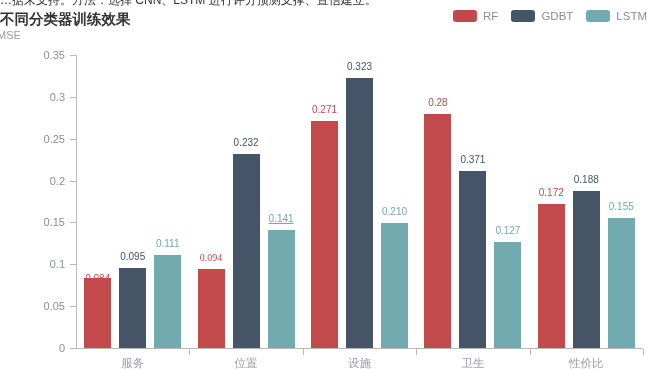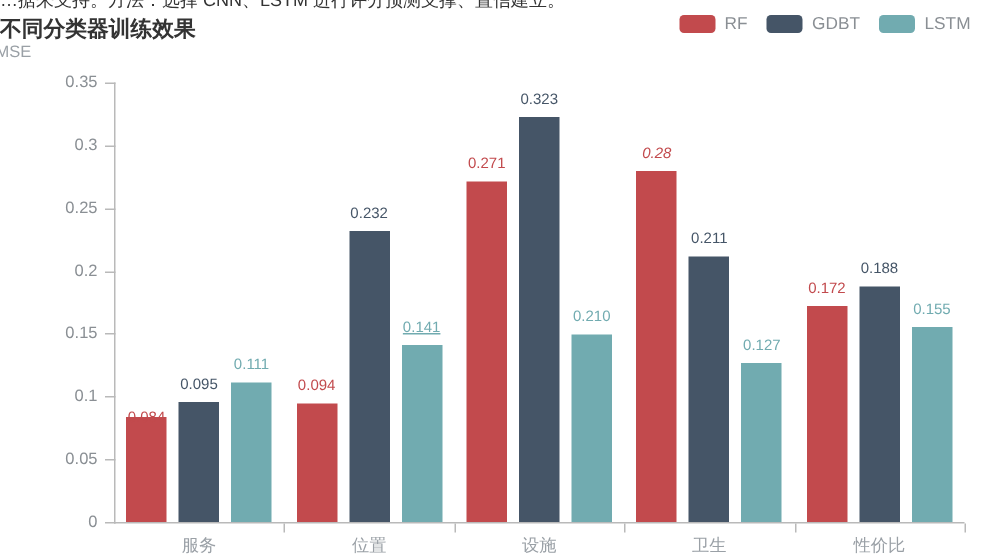--- a/index.html
+++ b/index.html
@@ -213,39 +213,39 @@
     <div class="cat-label" style="left: 132.7px;">服务</div>
     <div class="bar" style="left: 84.2px; width: 27px; height: 70.32px; background: rgb(194, 74, 77);"></div>
     <div class="bar-label" style="left: 97.7px; top: 273px; color: rgb(194, 74, 77);">0.084</div>
     <div class="bar" style="left: 119.2px; width: 27px; height: 79.5286px; background: rgb(69, 85, 103);"></div>
     <div class="bar-label" style="left: 132.7px; top: 251.471px; color: rgb(69, 85, 103);">0.095</div>
     <div class="bar" style="left: 154.2px; width: 27px; height: 92.9229px; background: rgb(113, 171, 176);"></div>
     <div class="bar-label" style="left: 167.7px; top: 238.077px; color: rgb(113, 171, 176);">0.111</div>
     <div class="xtick" style="left: 302.8px;"></div>
     <div class="cat-label" style="left: 246.1px;">位置</div>
     <div class="bar" style="left: 197.6px; width: 27px; height: 78.6914px; background: rgb(194, 74, 77);"></div>
-    <div class="bar-label" style="left: 211.1px; top: 252.309px; color: rgb(194, 74, 77);">0.094</div>
+    <div class="bar-label" style="left: 211.1px; top: 252.309px; color: rgb(194, 74, 77); font-family: Liberation Serif, serif;">0.094</div>
     <div class="bar" style="left: 232.6px; width: 27px; height: 194.217px; background: rgb(69, 85, 103);"></div>
     <div class="bar-label" style="left: 246.1px; top: 136.783px; color: rgb(69, 85, 103);">0.232</div>
     <div class="bar" style="left: 267.6px; width: 27px; height: 118.037px; background: rgb(113, 171, 176);"></div>
     <div class="bar-label" style="left: 281.1px; top: 212.963px; color: rgb(113, 171, 176); text-decoration: underline;">0.141</div>
     <div class="xtick" style="left: 416.2px;"></div>
     <div class="cat-label" style="left: 359.5px;">设施</div>
     <div class="bar" style="left: 311px; width: 27px; height: 226.866px; background: rgb(194, 74, 77);"></div>
     <div class="bar-label" style="left: 324.5px; top: 104.134px; color: rgb(194, 74, 77);">0.271</div>
     <div class="bar" style="left: 346px; width: 27px; height: 270.397px; background: rgb(69, 85, 103);"></div>
     <div class="bar-label" style="left: 359.5px; top: 60.6029px; color: rgb(69, 85, 103);">0.323</div>
     <div class="bar" style="left: 381px; width: 27px; height: 124.734px; background: rgb(113, 171, 176);"></div>
     <div class="bar-label" style="left: 394.5px; top: 206.266px; color: rgb(113, 171, 176);">0.210</div>
     <div class="xtick" style="left: 529.6px;"></div>
     <div class="cat-label" style="left: 472.9px;">卫生</div>
     <div class="bar" style="left: 424.4px; width: 27px; height: 234.4px; background: rgb(194, 74, 77);"></div>
-    <div class="bar-label" style="left: 437.9px; top: 96.6px; color: rgb(194, 74, 77); font-style: italic;">0.28</div>
+    <div class="bar-label" style="left: 437.9px; top: 96.6px; color: rgb(194, 74, 77);">0.28</div>
     <div class="bar" style="left: 459.4px; width: 27px; height: 176.637px; background: rgb(69, 85, 103);"></div>
-    <div class="bar-label" style="left: 472.9px; top: 154.363px; color: rgb(69, 85, 103);">0.211</div>
+    <div class="bar-label" style="left: 472.9px; top: 154.363px; color: rgb(69, 85, 103);">0.371</div>
     <div class="bar" style="left: 494.4px; width: 27px; height: 106.317px; background: rgb(113, 171, 176);"></div>
     <div class="bar-label" style="left: 507.9px; top: 224.683px; color: rgb(113, 171, 176);">0.127</div>
     <div class="xtick" style="left: 643px;"></div>
     <div class="cat-label" style="left: 586.3px;">性价比</div>
     <div class="bar" style="left: 537.8px; width: 27px; height: 143.989px; background: rgb(194, 74, 77);"></div>
     <div class="bar-label" style="left: 551.3px; top: 187.011px; color: rgb(194, 74, 77);">0.172</div>
     <div class="bar" style="left: 572.8px; width: 27px; height: 157.383px; background: rgb(69, 85, 103);"></div>
     <div class="bar-label" style="left: 586.3px; top: 173.617px; color: rgb(69, 85, 103);">0.188</div>
     <div class="bar" style="left: 607.8px; width: 27px; height: 129.757px; background: rgb(113, 171, 176);"></div>
     <div class="bar-label" style="left: 621.3px; top: 201.243px; color: rgb(113, 171, 176);">0.155</div>

